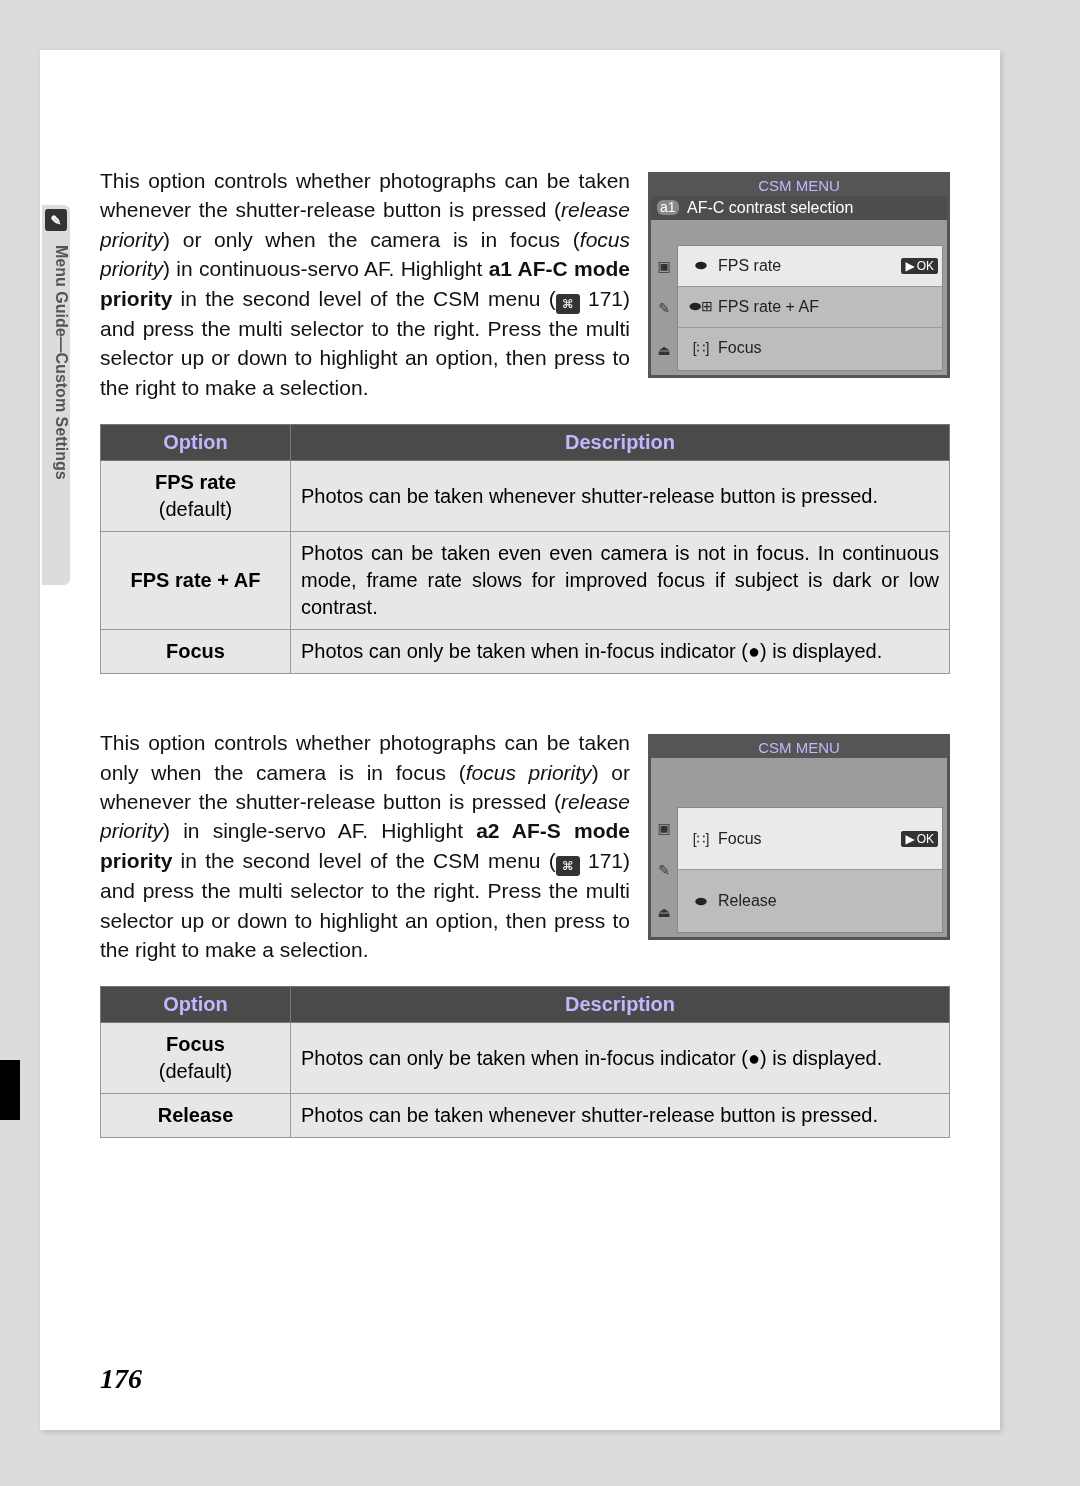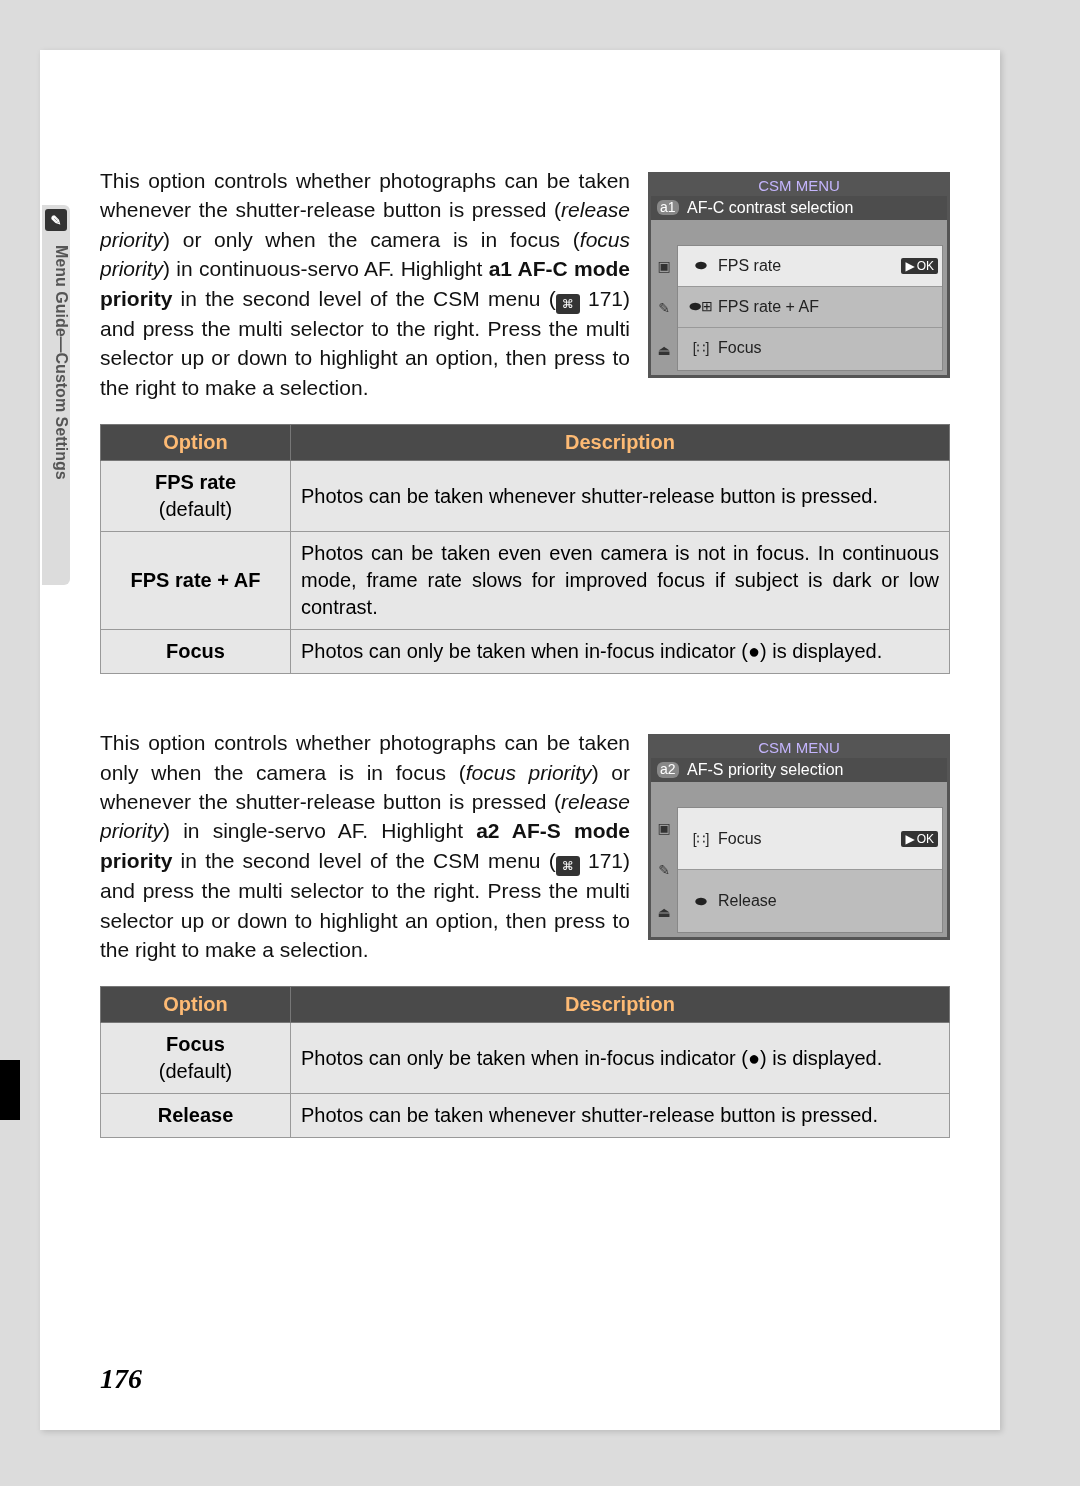--- a/index.html
+++ b/index.html
@@ -124,21 +124,21 @@
     display:flex;align-items:center;gap:2px;
   }
   table.opt-table {
     width: 100%;
     border-collapse: collapse;
     margin-top: 22px;
     font-family: Arial, sans-serif;
   }
   table.opt-table th {
     background: #4a4a4a;
-    color: #fdba74;
+    color: #c4b5fd;
     font-size: 20px;
     padding: 6px 8px;
     border: 1px solid #777;
   }
   table.opt-table td {
     border: 1px solid #999;
     background: #e7e7e7;
     font-size: 20px;
     padding: 8px 10px;
     vertical-align: middle;
@@ -226,24 +226,20 @@
         <td>Photos can only be taken when in-focus indicator (●) is displayed.</td>
       </tr>
     </tbody>
       </table>
   </div>
 
   <div class="section-block">
     <div class="float-wrap">
       <div class="lcd-screen">
         <div class="lcd-titlebar">CSM MENU</div>
-        <div class="lcd-subtitle">
-          <span class="code-badge">a2</span>
-          <span>AF-S priority selection</span>
-        </div>
         <div class="lcd-sideicons">
             <span>▣</span>
             <span>✎</span>
             <span>⏏</span>
           </div>
         <div class="lcd-list">
           <div class="lcd-row selected" style="height:50%">
             <span class="row-icon">[∷]</span>
             <span>Focus</span>
             <span class="ok-badge">▶<span>OK</span></span>

